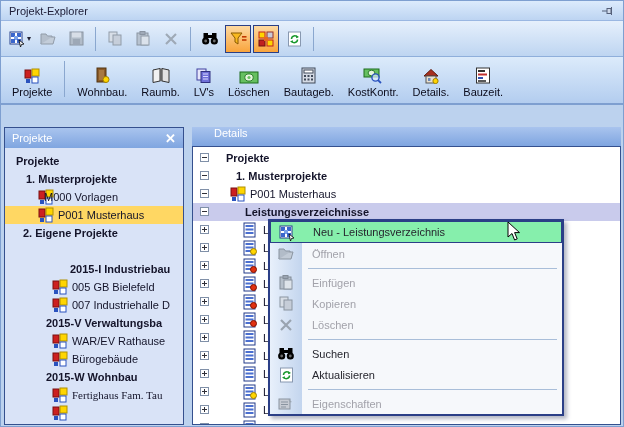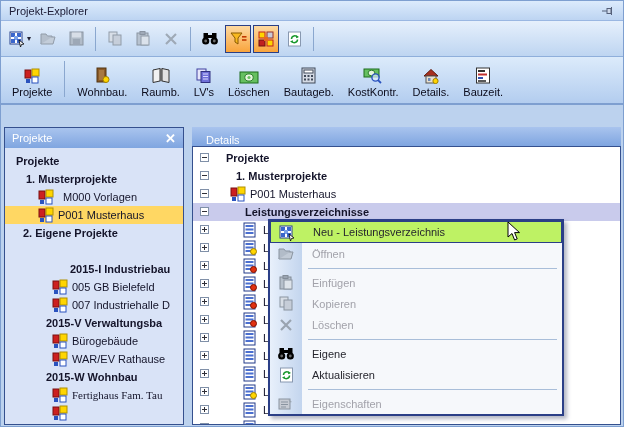--- a/index.html
+++ b/index.html
@@ -41,40 +41,40 @@
   #left-tree { padding-top:4px; }
   .tree-row { position:relative; height:18px; line-height:18px; white-space:nowrap; overflow:hidden; }
   .tree-row.selected { background:#ffd763; }
   .tree-row .lbl { position:absolute; top:0; }
   .tree-row .tico { position:absolute; top:1px; }
   .bold { font-weight:bold; }
 
   
   .details-panel { position:absolute; left:191px; top:126px; right:2px; bottom:1px; }
   .details-header { height:19px; background:linear-gradient(#a9c4ee,#7fa5e0); color:#fff;
-                    display:flex; align-items:flex-end; padding:0 14px; }
+                    display:flex; align-items:flex-start; padding:0 22px; }
   .details-body { position:absolute; top:19px; left:0; right:0; bottom:0; background:#fff;
                   border:1px solid #35508e; overflow:hidden; padding-top:2px; }
   .det-row { position:relative; height:18px; line-height:18px; white-space:nowrap; }
   .det-row.hl { background:#c9cbec; }
   .det-row .lbl { position:absolute; top:0; }
   .det-row .tico { position:absolute; top:1px; }
   .exp { position:absolute; left:7px; top:4px; width:9px; height:9px; background:#fff;
          border:1px solid #8090a8; }
   .exp::before { content:''; position:absolute; left:1px; top:3px; width:5px; height:1px; background:#303038; }
   .exp.plus::after { content:''; position:absolute; left:3px; top:1px; width:1px; height:5px; background:#303038; }
 
   
   .ctx { position:absolute; left:267px; top:218px; width:296px; z-index:10;
          background:#f6f8fb; border:2px solid #2b3f87; box-shadow:3px 3px 4px rgba(40,50,90,.35); }
   .ctx .strip { position:absolute; left:0; top:0; bottom:0; width:32px;
                 background:linear-gradient(90deg,#e8f0fb,#c3d5ee); }
   .ctx-item { position:relative; height:21px; display:flex; align-items:center;
               padding-left:42px; color:#26262e; }
-  .ctx-item.hl { height:22px; background:#bef264; border:1px solid #2b3f87; }
+  .ctx-item.hl { height:22px; background:#86efac; border:1px solid #2b3f87; }
   .ctx-item.disabled { color:#a2a2aa; }
   .ctx-item .mi { position:absolute; left:7px; top:2px; width:18px; height:17px;
                   display:flex; align-items:center; justify-content:center; }
   .ctx-sep { position:relative; height:8px; }
   .ctx-sep::after { content:''; position:absolute; left:38px; right:5px; top:4px;
                     border-top:1px solid #a9bed9; }
 
   .cursor { position:absolute; left:506px; top:220px; z-index:20; }
   .icon { display:inline-flex; align-items:center; justify-content:center; }
 </style>
@@ -319,21 +319,21 @@
         <div class="tree-row">
           <span class="lbl bold" style="left: 21px;">1. Musterprojekte</span>
         </div>
         <div class="tree-row">
           <span class="tico" style="left: 33px;"><svg width="16" height="16" viewBox="0 0 16 16">
               <rect x="1" y="2" width="6" height="8" fill="#cc2020" stroke="#7a1010"></rect>
               <rect x="8" y="1" width="7" height="7" fill="#ffd500" stroke="#b09000"></rect>
               <rect x="8" y="9" width="6" height="6" fill="#fff" stroke="#2a52be"></rect>
               <rect x="2" y="11" width="4" height="4" fill="#2a52be"></rect>
             </svg></span>
-          <span class="lbl" style="left: 58px;">M000 Vorlagen</span>
+          <span class="lbl" style="left: 39px;">M000 Vorlagen</span>
         </div>
         <div class="tree-row selected">
           <span class="tico" style="left: 33px;"><svg width="16" height="16" viewBox="0 0 16 16">
               <rect x="1" y="2" width="6" height="8" fill="#cc2020" stroke="#7a1010"></rect>
               <rect x="8" y="1" width="7" height="7" fill="#ffd500" stroke="#b09000"></rect>
               <rect x="8" y="9" width="6" height="6" fill="#fff" stroke="#2a52be"></rect>
               <rect x="2" y="11" width="4" height="4" fill="#2a52be"></rect>
             </svg></span>
           <span class="lbl" style="left: 53px;">P001 Musterhaus</span>
         </div>
@@ -367,30 +367,30 @@
         <div class="tree-row">
           <span class="lbl bold" style="left: 41px;">2015-V Verwaltungsba</span>
         </div>
         <div class="tree-row">
           <span class="tico" style="left: 47px;"><svg width="16" height="16" viewBox="0 0 16 16">
               <rect x="1" y="2" width="6" height="8" fill="#cc2020" stroke="#7a1010"></rect>
               <rect x="8" y="1" width="7" height="7" fill="#ffd500" stroke="#b09000"></rect>
               <rect x="8" y="9" width="6" height="6" fill="#fff" stroke="#2a52be"></rect>
               <rect x="2" y="11" width="4" height="4" fill="#2a52be"></rect>
             </svg></span>
+          <span class="lbl" style="left: 67px;">WAR/EV Rathause</span>
+        </div>
+        <div class="tree-row">
+          <span class="tico" style="left: 47px;"><svg width="16" height="16" viewBox="0 0 16 16">
+              <rect x="1" y="2" width="6" height="8" fill="#cc2020" stroke="#7a1010"></rect>
+              <rect x="8" y="1" width="7" height="7" fill="#ffd500" stroke="#b09000"></rect>
+              <rect x="8" y="9" width="6" height="6" fill="#fff" stroke="#2a52be"></rect>
+              <rect x="2" y="11" width="4" height="4" fill="#2a52be"></rect>
+            </svg></span>
           <span class="lbl" style="left: 67px;">Bürogebäude</span>
-        </div>
-        <div class="tree-row">
-          <span class="tico" style="left: 47px;"><svg width="16" height="16" viewBox="0 0 16 16">
-              <rect x="1" y="2" width="6" height="8" fill="#cc2020" stroke="#7a1010"></rect>
-              <rect x="8" y="1" width="7" height="7" fill="#ffd500" stroke="#b09000"></rect>
-              <rect x="8" y="9" width="6" height="6" fill="#fff" stroke="#2a52be"></rect>
-              <rect x="2" y="11" width="4" height="4" fill="#2a52be"></rect>
-            </svg></span>
-          <span class="lbl" style="left: 67px;">WAR/EV Rathause</span>
         </div>
         <div class="tree-row">
           <span class="lbl bold" style="left: 41px;">2015-W Wohnbau</span>
         </div>
         <div class="tree-row">
           <span class="tico" style="left: 47px;"><svg width="16" height="16" viewBox="0 0 16 16">
               <rect x="1" y="2" width="6" height="8" fill="#cc2020" stroke="#7a1010"></rect>
               <rect x="8" y="1" width="7" height="7" fill="#ffd500" stroke="#b09000"></rect>
               <rect x="8" y="9" width="6" height="6" fill="#fff" stroke="#2a52be"></rect>
               <rect x="2" y="11" width="4" height="4" fill="#2a52be"></rect>
@@ -624,21 +624,21 @@
           <svg width="18" height="15" viewBox="0 0 18 15">
             <rect x="2.5" y="2" width="4.5" height="6" fill="#000"></rect>
             <rect x="11" y="2" width="4.5" height="6" fill="#000"></rect>
             <rect x="7" y="4" width="4" height="3" fill="#000"></rect>
             <circle cx="4.7" cy="10" r="3.6" fill="#000"></circle>
             <circle cx="13.3" cy="10" r="3.6" fill="#000"></circle>
             <circle cx="4.7" cy="10" r="1.4" fill="#6a6a6a"></circle>
             <circle cx="13.3" cy="10" r="1.4" fill="#6a6a6a"></circle>
           </svg>
         </span>
-        <span>Eigene</span>
+        <span>Suchen</span>
       </div>
       <div class="ctx-item">
         <span class="mi">
           <svg width="15" height="16" viewBox="0 0 15 16">
             <rect x="1.5" y="1" width="12" height="14" fill="#fff" stroke="#8898b0"></rect>
             <path d="M4.5,8 A3.2,3.2 0 0 1 10.5,6.5" fill="none" stroke="#18982c" stroke-width="1.5"></path>
             <path d="M10.5,8.5 A3.2,3.2 0 0 1 4.5,10" fill="none" stroke="#18982c" stroke-width="1.5"></path>
             <path d="M9.4,4.2 L12,6 L9,7.2 Z" fill="#18982c"></path>
             <path d="M5.6,12 L3,10.4 L6,9.2 Z" fill="#18982c"></path>
           </svg>

